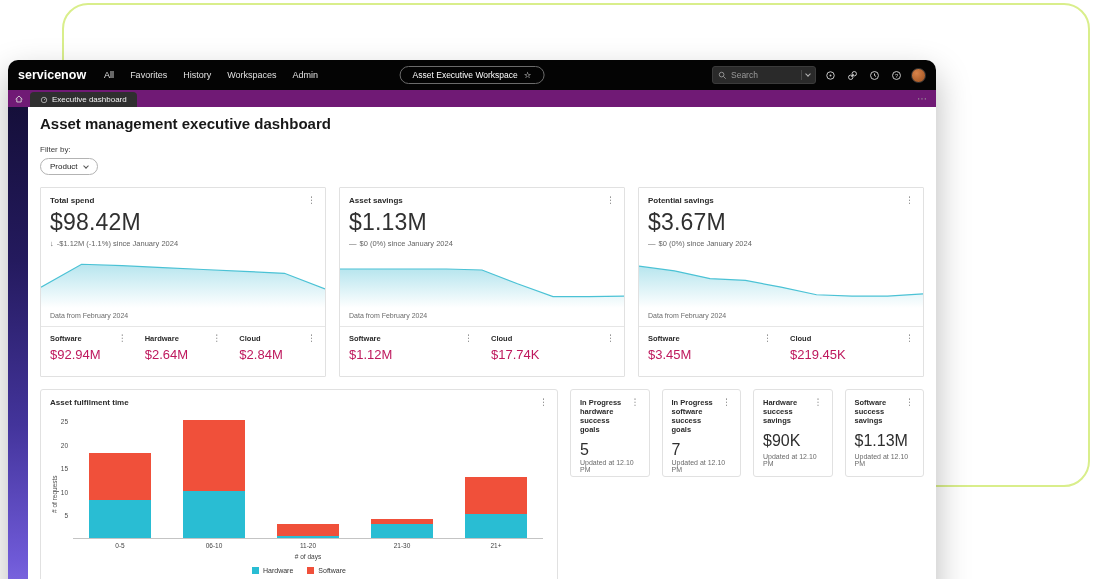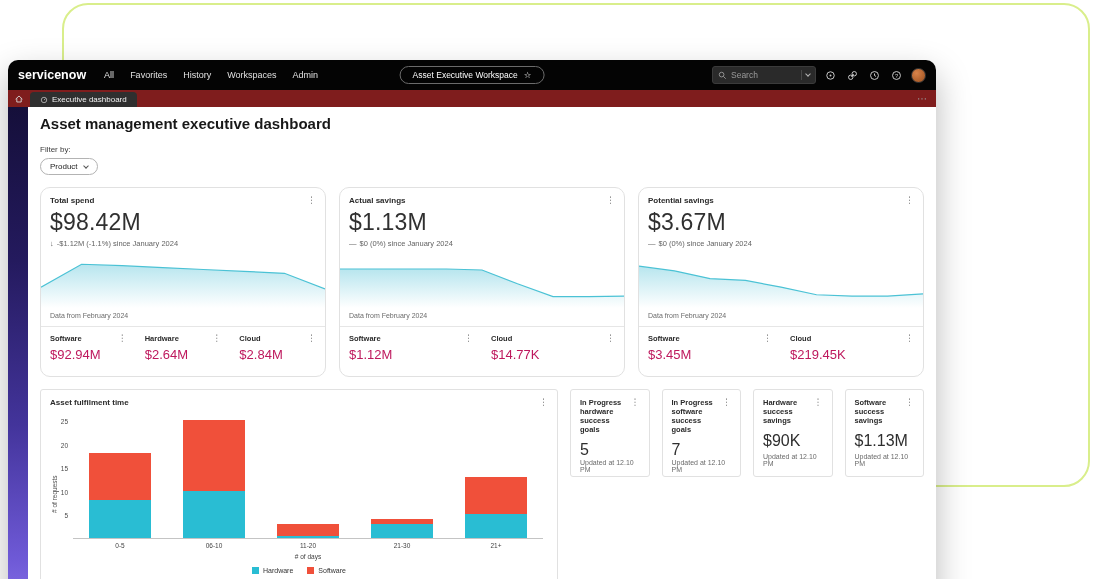--- a/index.html
+++ b/index.html
@@ -23,37 +23,37 @@
   .nav-right{margin-left:auto;display:flex;align-items:center;gap:7px;}
   .search-box{display:flex;align-items:center;gap:4px;background:#2a2a2a;border:1px solid #3b3b3b;border-radius:3px;height:18px;width:104px;padding:0 5px;}
   .search-input{flex:1;background:transparent;border:none;outline:none;color:#ddd;font-size:8.5px;min-width:0;font-family:"Liberation Sans",sans-serif;}
   .search-input::placeholder{color:#9a9a9a;}
   .search-divider{width:1px;height:10px;background:#4a4a4a;}
   .chev{width:4px;height:4px;border-right:1px solid #b5b5b5;border-bottom:1px solid #b5b5b5;transform:rotate(45deg);display:inline-block;margin-top:-2px;}
   .nav-icon{width:15px;height:15px;display:flex;align-items:center;justify-content:center;cursor:pointer;}
   .avatar{width:15px;height:15px;border-radius:50%;background:radial-gradient(circle at 35% 32%,#d8834a,#9c4f1e);border:1px solid #383838;cursor:pointer;}
 
   
-  .tabbar{height:17px;background:#7f1d1d;display:flex;align-items:stretch;}
+  .tabbar{height:17px;background:#701a75;display:flex;align-items:stretch;}
   .home-btn{width:22px;display:flex;align-items:center;justify-content:center;cursor:pointer;}
   .tab{display:flex;align-items:center;gap:4px;background:#2f2f2f;color:#f0f0f0;font-size:8px;padding:0 10px;margin-top:2px;border-radius:4px 4px 0 0;cursor:pointer;white-space:nowrap;}
   .tab-overflow{margin-left:auto;color:#9a9a9a;font-size:10px;display:flex;align-items:center;padding-right:9px;cursor:pointer;}
 
   
   .body-row{display:flex;height:calc(100% - 47px);}
   .side-strip{width:20px;background:linear-gradient(180deg,#150f3a 0%,#241a5e 30%,#43349b 62%,#6e59d6 88%,#8b74ea 100%);}
   .content{flex:1;background:#fff;padding:8px 12px 0 12px;overflow:hidden;}
   .page-title{font-size:15px;font-weight:700;color:#181818;}
   .filter-label{margin-top:13px;font-size:8px;color:#3c3c3c;}
   .filter-pill{margin-top:4px;display:inline-flex;align-items:center;gap:6px;border:1px solid #b3b3b3;border-radius:11px;padding:3px 9px;font-size:8px;color:#222;background:#fff;cursor:pointer;}
   .filter-pill .chev{border-color:#555;}
 
   
   .kpi-row{margin-top:12px;display:flex;gap:13px;}
-  .kpi-card{flex:1;border:1px solid #e1e1e1;border-radius:10px;background:#fff;height:190px;display:flex;flex-direction:column;min-width:0;}
+  .kpi-card{flex:1;border:1px solid #e1e1e1;border-radius:1px;background:#fff;height:190px;display:flex;flex-direction:column;min-width:0;}
   .card-head{display:flex;justify-content:space-between;align-items:flex-start;padding:8px 9px 0 9px;}
   .card-title{font-size:8px;font-weight:700;color:#2b2b2b;}
   .kebab{color:#6e6e6e;font-size:9px;line-height:1;cursor:pointer;}
   .kpi-value{padding:4px 9px 0;font-size:23px;font-weight:400;color:#303030;letter-spacing:.2px;}
   .kpi-delta{padding:3px 9px 0;font-size:7.5px;color:#636363;display:flex;align-items:center;gap:3px;}
   .kpi-chart{height:56px;margin-top:4px;width:100%;}
   .kpi-chart svg{width:100%;height:100%;display:block;}
   .kpi-foot{padding:4px 9px 7px;font-size:7px;color:#6b6b6b;border-bottom:1px solid #e6e6e6;}
   .kpi-breakdown{display:flex;flex:1;}
   .bd-col{flex:1;padding:7px 9px 0;min-width:0;}
@@ -218,21 +218,21 @@
                   <span class="bd-label">Cloud</span>
                   <span class="kebab">⋮</span>
                 </div>
               <div class="bd-value">$2.84M</div>
             </div>
           </div>
         </div>
 
         <div class="kpi-card">
           <div class="card-head">
-            <span class="card-title">Actual savings</span>
+            <span class="card-title">Asset savings</span>
             <span class="kebab">⋮</span>
           </div>
           <div class="kpi-value">$1.13M</div>
           <div class="kpi-delta">
             <span>—</span>
             <span>$0 (0%) since January 2024</span>
           </div>
           <div class="kpi-chart">
             <svg id="spark-1" viewBox="0 0 100 40" preserveAspectRatio="none">
                 <defs>
@@ -252,21 +252,21 @@
                   <span class="bd-label">Software</span>
                   <span class="kebab">⋮</span>
                 </div>
               <div class="bd-value">$1.12M</div>
             </div>
             <div class="bd-col">
               <div class="bd-head">
                   <span class="bd-label">Cloud</span>
                   <span class="kebab">⋮</span>
                 </div>
-              <div class="bd-value">$14.77K</div>
+              <div class="bd-value">$17.74K</div>
             </div>
           </div>
         </div>
 
         <div class="kpi-card">
           <div class="card-head">
             <span class="card-title">Potential savings</span>
             <span class="kebab">⋮</span>
           </div>
           <div class="kpi-value">$3.67M</div>

